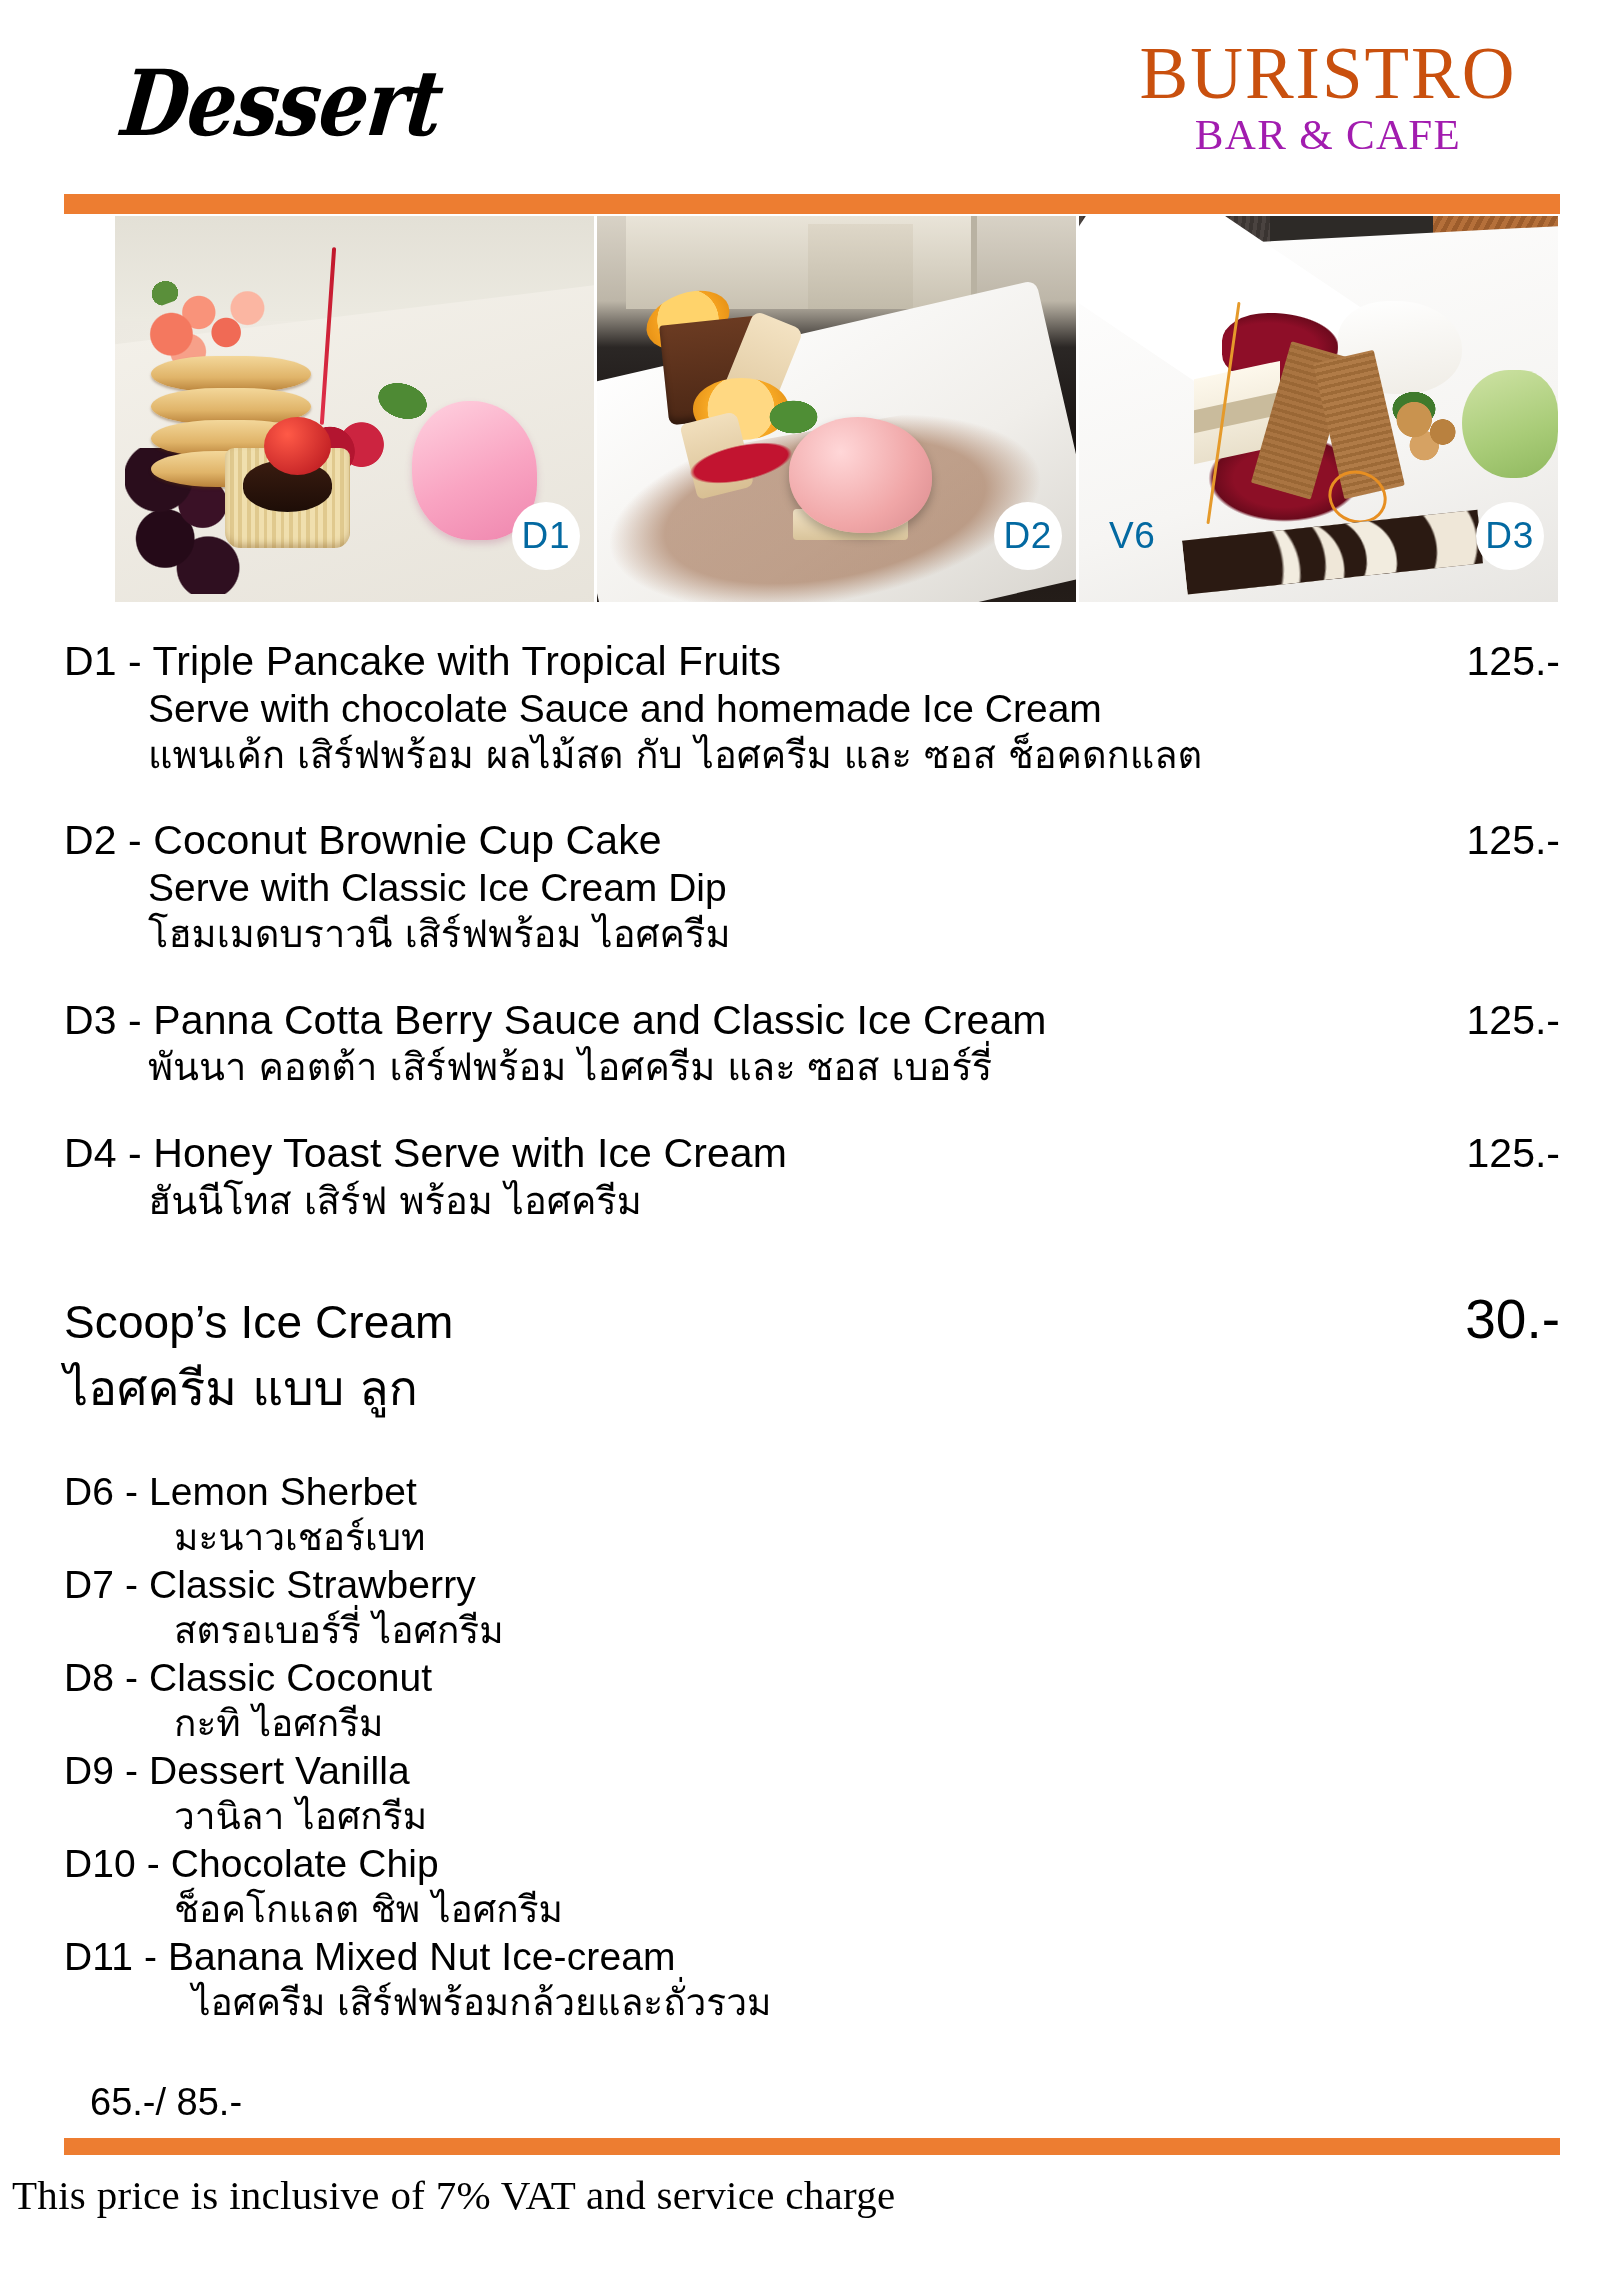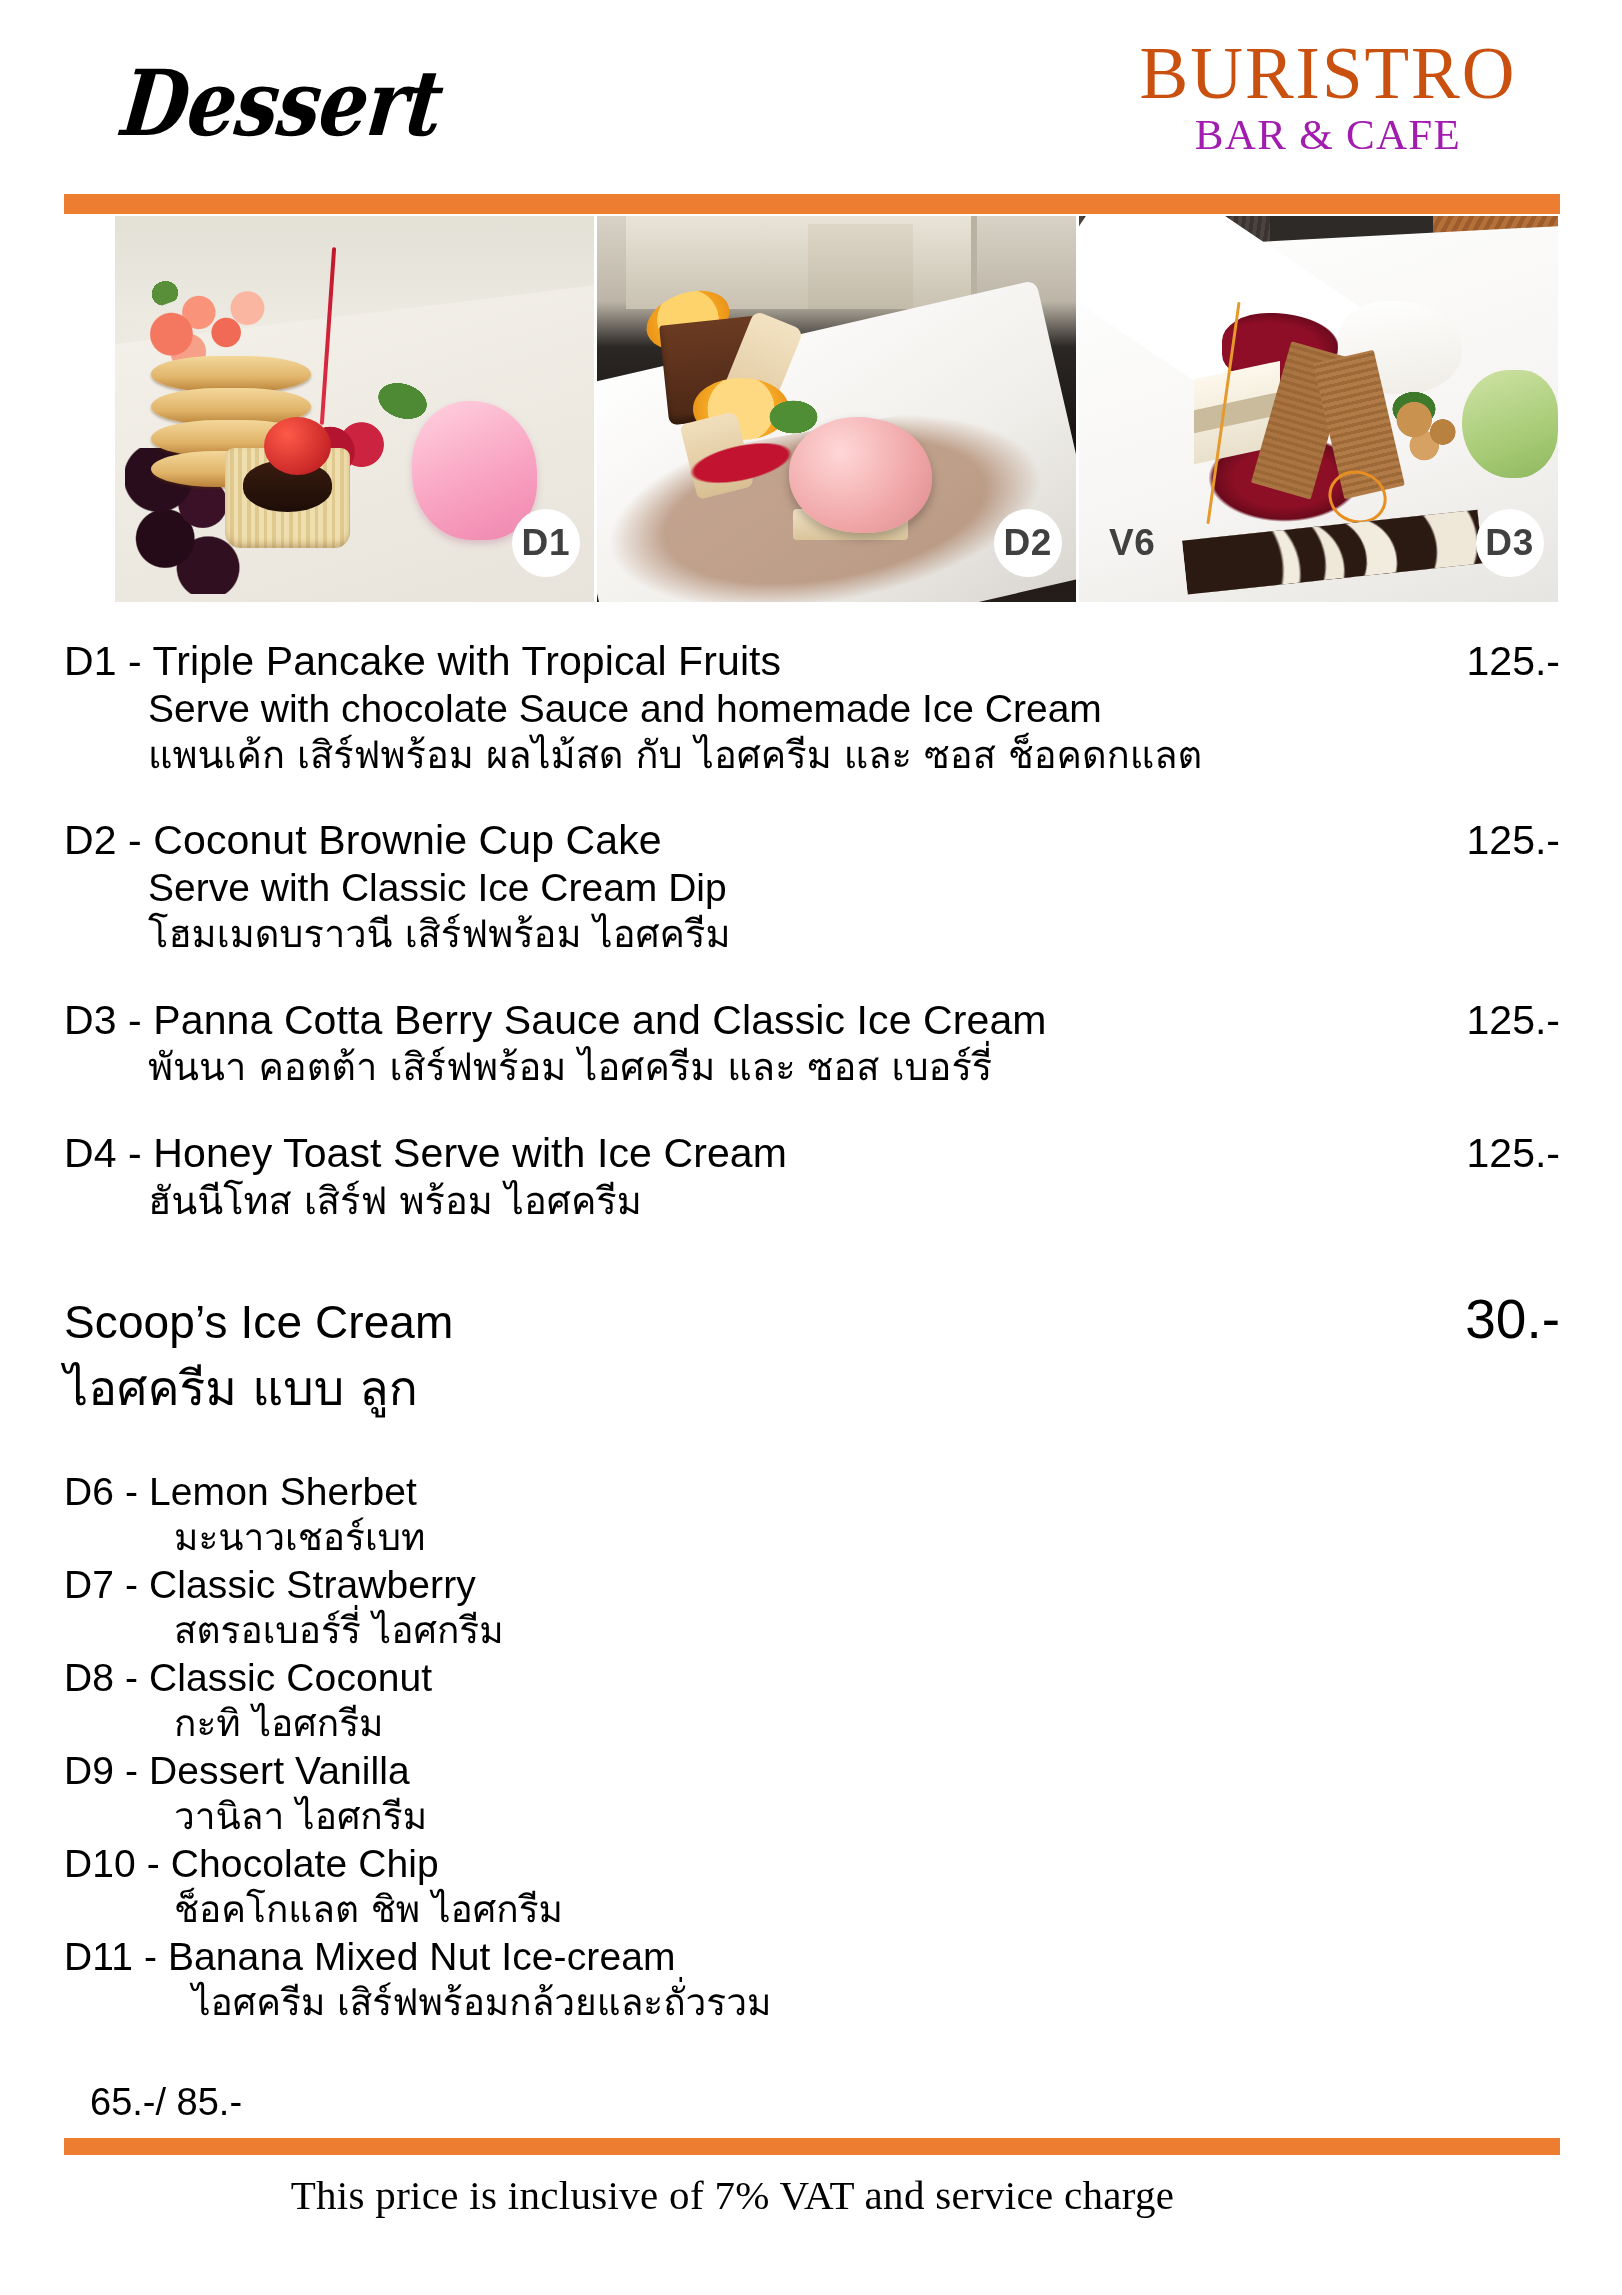--- a/index.html
+++ b/index.html
@@ -87,32 +87,32 @@
   }
   .photo {
     position: relative;
     flex: 1 1 0;
     height: 386px;
     overflow: hidden;
     background: #eee;
   }
   .badge {
     position: absolute;
-    bottom: 25px;
+    bottom: 32px;
     right: 14.4px;
     width: 68px;
     height: 68px;
     border-radius: 50%;
     background: #ffffff;
     display: flex;
     align-items: center;
     justify-content: center;
     font-size: 37px;
-    font-weight: 700;
-    color: #404040;
+    font-weight: 400;
+    color: #0369a1;
     letter-spacing: 0.7px;
   }
   .badge.flat {
     background: transparent;
     right: auto;
     left: 19.6px;
   }
 
   
   .scene { position: absolute; inset: 0; }
@@ -340,24 +340,23 @@
     width: 1496px;
     display: flex;
     align-items: baseline;
     justify-content: space-between;
   }
   .footer-row .name { font-size: 38px; }
   .footer-row .price { font-size: 38px; }
 
   .vat {
     position: absolute;
-    left: 0;
+    left: 12px;
     top: 2171px;
     width: 1465px;
-    text-align: center;
     font-family: "Liberation Serif", serif;
     font-size: 41px;
     letter-spacing: 0.3px;
   }
 </style>
 </head>
 <body>
 
 <div class="header">
   <div class="script-title">Dessert</div>

